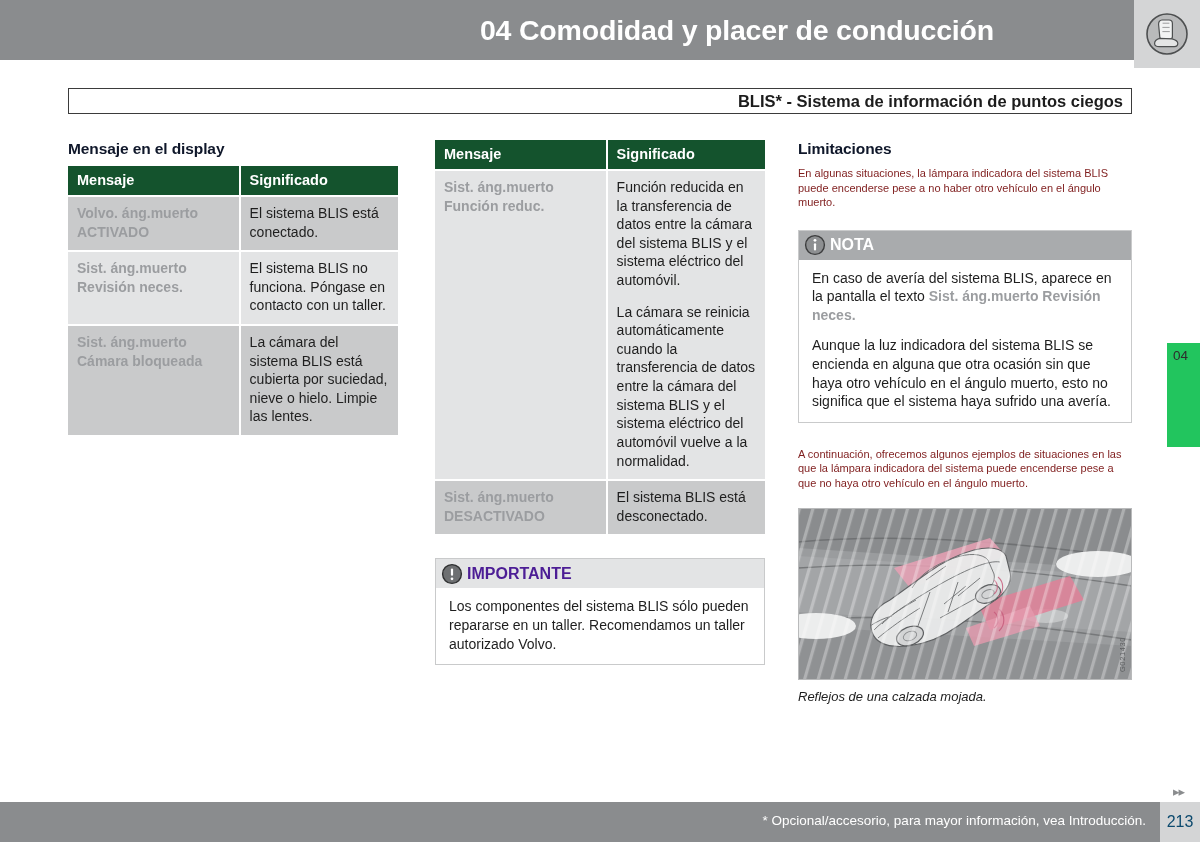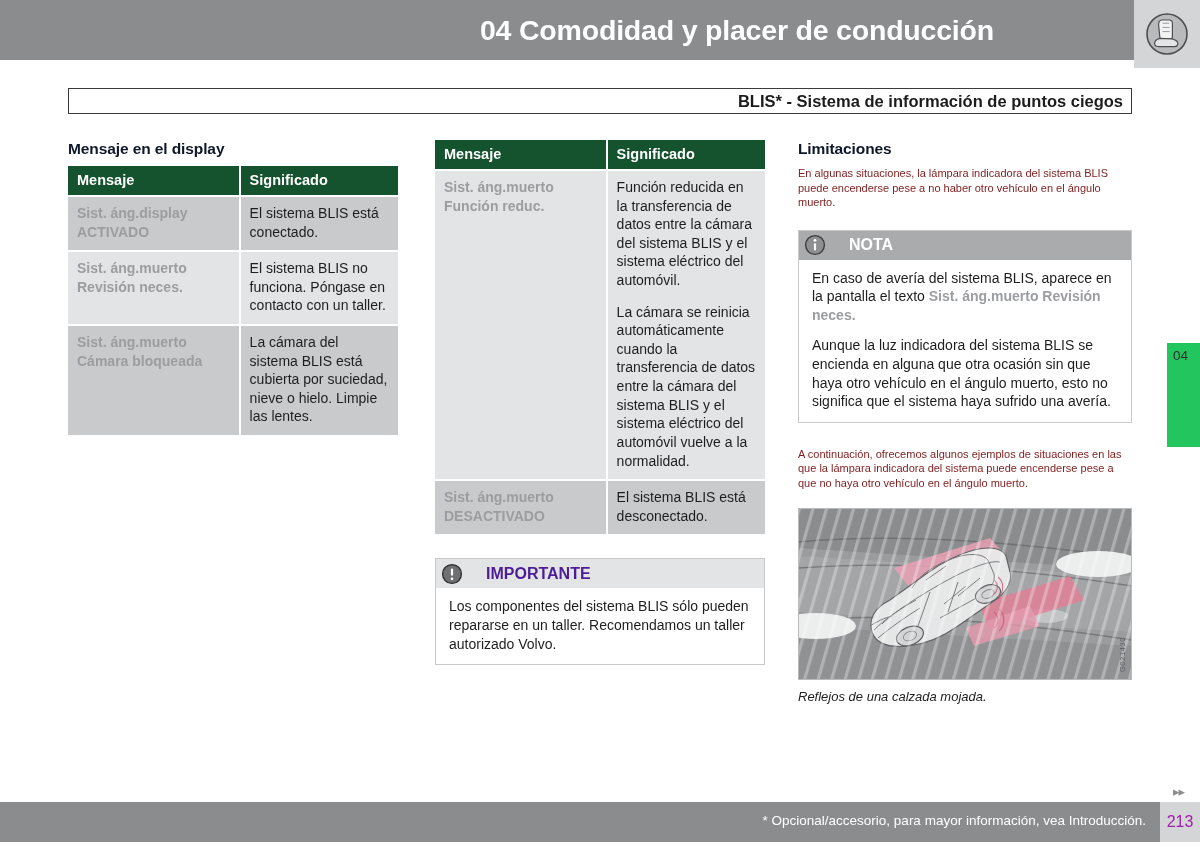--- a/index.html
+++ b/index.html
@@ -77,21 +77,21 @@
   }
   table.msgtable td.mean { color: #1e1e1e; }
   table.msgtable tr.r-dark td { background: #c9cacb; }
   table.msgtable tr.r-light td { background: #e3e4e5; }
   table.msgtable td p + p { margin-top: 13px; }
   .t1 col.c1 { width: 52%; }
 
   
   .notebox { border: 1px solid #c9cacb; background: #ffffff; }
   .notebox-head {
-    display: flex; align-items: center; gap: 19px;
+    display: flex; align-items: center; gap: 0;
     height: 29px; padding-left: 5px;
   }
   .nb-important .notebox-head { background: #e3e4e5; }
   .nb-nota .notebox-head { background: #a9abad; }
   .notebox-head-label { font-size: 16px; font-weight: bold; }
   .nb-important .notebox-head-label { color: #4c1d95; padding-left: 4px; }
   .nb-nota .notebox-head-label { color: #ffffff; padding-left: 4px; }
   .notebox-body {
     padding: 9px 10px 11px 13px; font-size: 14px; color: #1e1e1e;
     line-height: 1.33;
@@ -141,21 +141,21 @@
   }
   .footer-note {
     position: absolute; right: 14px; top: 11px;
     color: #ffffff; font-size: 13.5px; white-space: nowrap;
   }
   .footer-page {
     position: absolute; left: 1160px; top: 802px; width: 40px; height: 40px;
     background: #d4d5d6;
     display:flex; align-items:center; justify-content:center;
   }
-  .footer-page-num { font-size: 16px; color: #a21caf; }
+  .footer-page-num { font-size: 16px; color: #0c4a6e; }
   .footer-base {
     position: absolute; left: 0; top: 842px; width: 1200px; height: 5px;
     background: #ffffff;
   }
 </style>
 </head>
 <body>
 
 <div class="page">
 
@@ -187,21 +187,21 @@
           <col>
         </colgroup>
       <thead>
         <tr>
           <th>Mensaje</th>
           <th>Significado</th>
         </tr>
       </thead>
       <tbody>
         <tr class="r-dark">
-          <td class="msg">Sist. áng.display ACTIVADO</td>
+          <td class="msg">Volvo. áng.muerto ACTIVADO</td>
           <td class="mean">El sistema BLIS está conectado.</td>
         </tr>
         <tr class="r-light">
           <td class="msg">Sist. áng.muerto Revisión neces.</td>
           <td class="mean">El sistema BLIS no funciona. Póngase en contacto con un taller.</td>
         </tr>
         <tr class="r-dark">
           <td class="msg">Sist. áng.muerto Cámara bloqueada</td>
           <td class="mean">La cámara del sistema BLIS está cubierta por suciedad, nieve o hielo. Limpie las lentes.</td>
         </tr>

